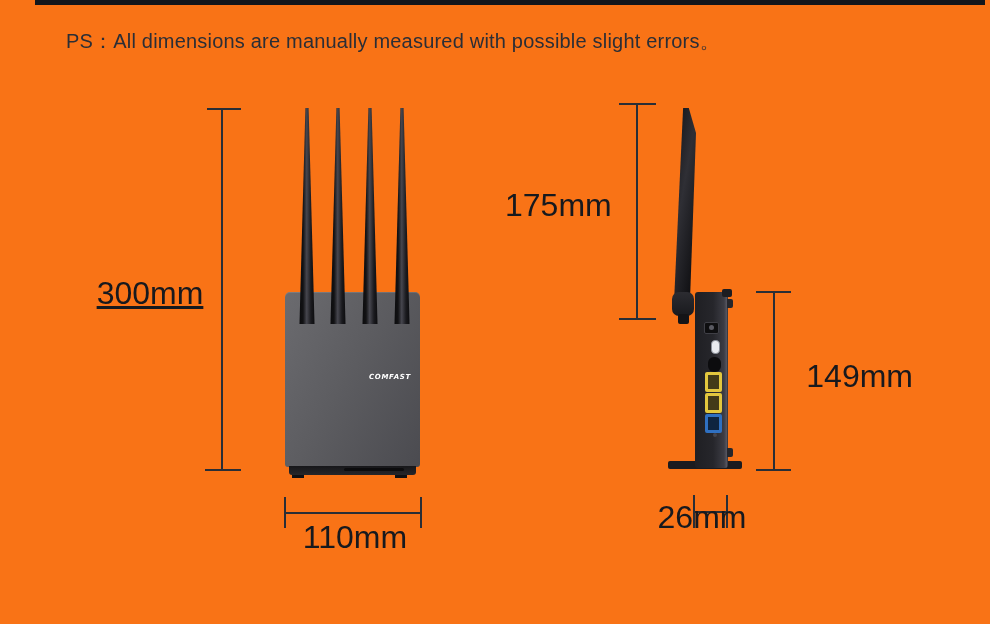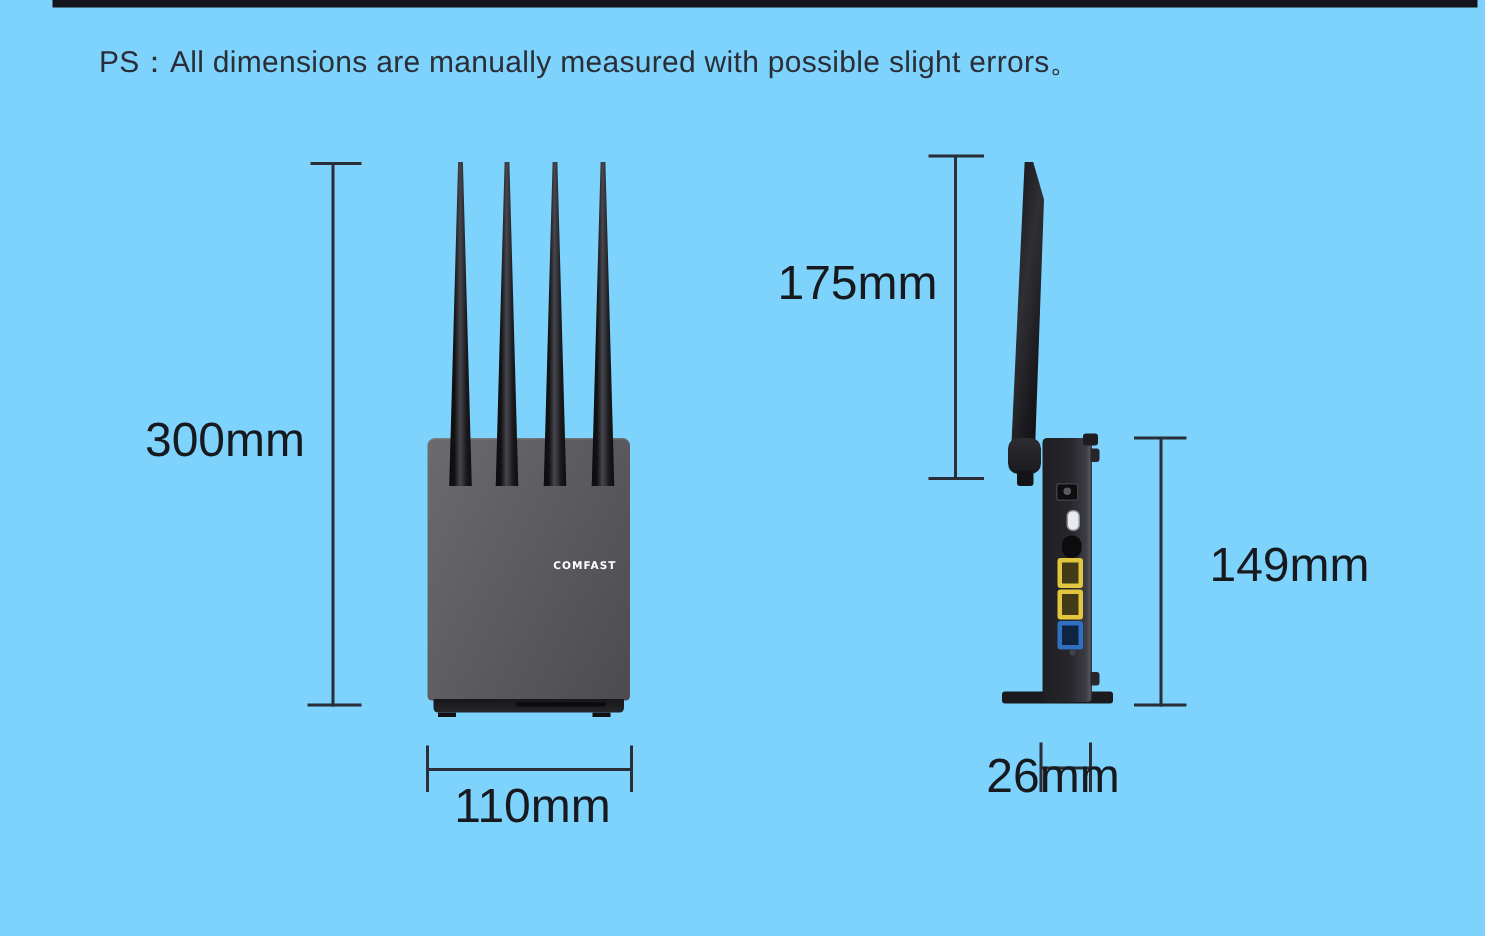--- a/index.html
+++ b/index.html
@@ -1,18 +1,18 @@
 <!DOCTYPE html>
 <html><head>
 <meta charset="utf-8">
 <style>
   html,body{margin:0;padding:0;background:#e8edf5;}
   .stage{
     position:relative;width:990px;height:624px;overflow:hidden;
-    background:#7dd3fc;
+    background:#f97316;
     font-family:"Liberation Sans","DejaVu Sans",sans-serif;
   }
   
   .top-bar{position:absolute;left:35px;top:0;width:950px;height:5px;background:#14161b;}
   
   .note{
     position:absolute;left:66px;top:28px;width:860px;
     font-size:20px;color:#2b2e36;letter-spacing:.2px;
   }
   
@@ -20,20 +20,21 @@
   .dim-label{
     position:absolute;color:#17191e;font-size:32px;line-height:34px;
     text-align:center;white-space:nowrap;
   }
   
   .router-front{
     position:absolute;left:285px;top:292px;width:135px;height:175px;
     border-radius:5px 5px 3px 3px;
     background:linear-gradient(118deg,#6b6b6f 0%,#5d5d61 45%,#4b4b50 100%);
     box-shadow:inset 0 1px 0 rgba(255,255,255,.12);
+    font-style:italic;
   }
   .front-base{
     position:absolute;left:289px;top:466px;width:127px;height:9px;
     background:linear-gradient(#17171a,#26262a);
     border-radius:0 0 3px 3px;
   }
   .front-base::before{
     content:"";position:absolute;left:55px;top:2px;width:60px;height:3px;
     background:#0c0c0e;border-radius:2px;
   }
@@ -116,21 +117,21 @@
 
   <div class="note">PS：All dimensions are manually measured with possible slight errors。</div>
 
   <div>
 
     <div>
       <div class="dl" style="left:221px;top:109px;width:2px;height:362px;"></div>
       <div class="dl" style="left:207px;top:108px;width:34px;height:2px;"></div>
       <div class="dl" style="left:205px;top:469px;width:36px;height:2px;"></div>
     </div>
-    <div class="dim-label" style="left:90px;top:276px;width:120px;">300mm</div>
+    <div class="dim-label" style="left:90px;top:276px;width:120px;text-decoration:underline;">300mm</div>
 
     <div class="router-front">
       <div class="front-logo">COMFAST</div>
     </div>
     <div class="front-base"></div>
 
     <div class="antenna a1"></div>
     <div class="antenna a2"></div>
     <div class="antenna a3"></div>
     <div class="antenna a4"></div>
@@ -143,21 +144,21 @@
     <div class="dim-label" style="left:295px;top:520px;width:120px;">110mm</div>
   </div>
 
   <div>
 
     <div>
       <div class="dl" style="left:636px;top:104px;width:2px;height:216px;"></div>
       <div class="dl" style="left:619px;top:103px;width:37px;height:2px;"></div>
       <div class="dl" style="left:619px;top:318px;width:37px;height:2px;"></div>
     </div>
-    <div class="dim-label" style="left:505px;top:171px;width:120px;text-align:right;">175mm</div>
+    <div class="dim-label" style="left:505px;top:188px;width:120px;text-align:left;">175mm</div>
 
     <div class="side-base"></div>
     <div class="side-blade"></div>
     <div class="side-hinge"></div>
     <div class="side-body"></div>
     <div class="side-tab"></div>
     <div class="side-nub nub-top"></div>
     <div class="side-nub nub-bottom"></div>
 
     <div class="power-btn"></div>

